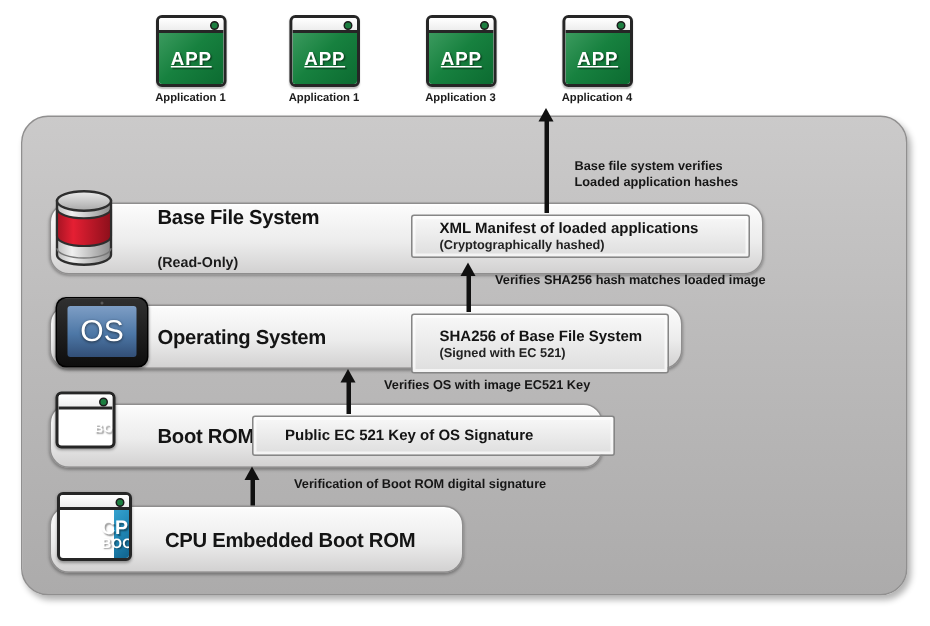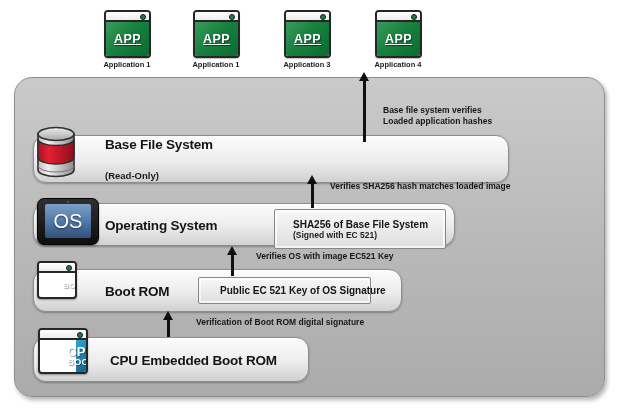--- a/index.html
+++ b/index.html
@@ -41,21 +41,21 @@
   .row4 .row-title-block{left:76px;}
 
   
   .inner-box{position:absolute;display:flex;flex-direction:column;justify-content:center;
              padding-left:18px;box-sizing:border-box;
              background:linear-gradient(180deg,#f8f8f8,#dedede);
              border:1px solid #868686;border-radius:2px;
              box-shadow:inset 0 0 0 2px rgba(255,255,255,.65);}
   .xml-box{left:240px;top:7px;width:226px;height:29px;}
   .sha-box{left:240px;top:5px;width:172px;height:40px;}
-  .pub-box{left:164px;top:7px;width:173px;height:27px;padding-left:21px;}
+  .pub-box{left:134px;top:7px;width:242px;height:27px;padding-left:21px;}
   .box-title{font-size:10px;font-weight:bold;color:#141414;white-space:nowrap;}
   .box-sub{font-size:8.5px;font-weight:bold;color:#222;margin-top:0px;white-space:nowrap;}
 
   
   .db-icon{position:absolute;left:2px;top:-10px;}
   .tablet{position:absolute;left:3px;top:-6px;width:60px;height:45px;
           background:linear-gradient(180deg,#303030,#0e0e0e);border:1px solid #000;
           border-radius:7px;box-shadow:0 1px 2px rgba(0,0,0,.4);}
   .tablet .cam{position:absolute;left:50%;top:2px;width:2px;height:2px;border-radius:50%;
                background:#5a5a5a;transform:translateX(-50%);}
@@ -148,20 +148,24 @@
       </defs>
       <path d="M2,8 V44 A18,6.5 0 0 0 38,44 V8 Z" fill="url(#cylGray)" stroke="#2e2e2e" stroke-width="1.6"></path>
       <path d="M2,39.5 A18,6.5 0 0 0 38,39.5" fill="none" stroke="#787878" stroke-width="1"></path>
       <path d="M2,13 V31.5 A18,6.5 0 0 0 38,31.5 V13 A18,6.5 0 0 1 2,13 Z" fill="url(#cylRed)" stroke="#2e2e2e" stroke-width="1.4"></path>
       <ellipse cx="20" cy="8" rx="18" ry="6.5" fill="url(#cylTop)" stroke="#2e2e2e" stroke-width="1.6"></ellipse>
     </svg>
     <div class="row-title-block">
       <div class="row-title">Base File System</div>
       <div class="row-subtitle">(Read-Only)</div>
     </div>
+    <div class="inner-box xml-box">
+      <div class="box-title">XML Manifest of loaded applications</div>
+      <div class="box-sub">(Cryptographically hashed)</div>
+    </div>
   </div>
 
   <div class="row row2">
     <div class="tablet">
       <span class="cam"></span>
       <div class="screen">OS</div>
     </div>
     <div class="row-title-block">
       <div class="row-title">Operating System</div>
     </div>

